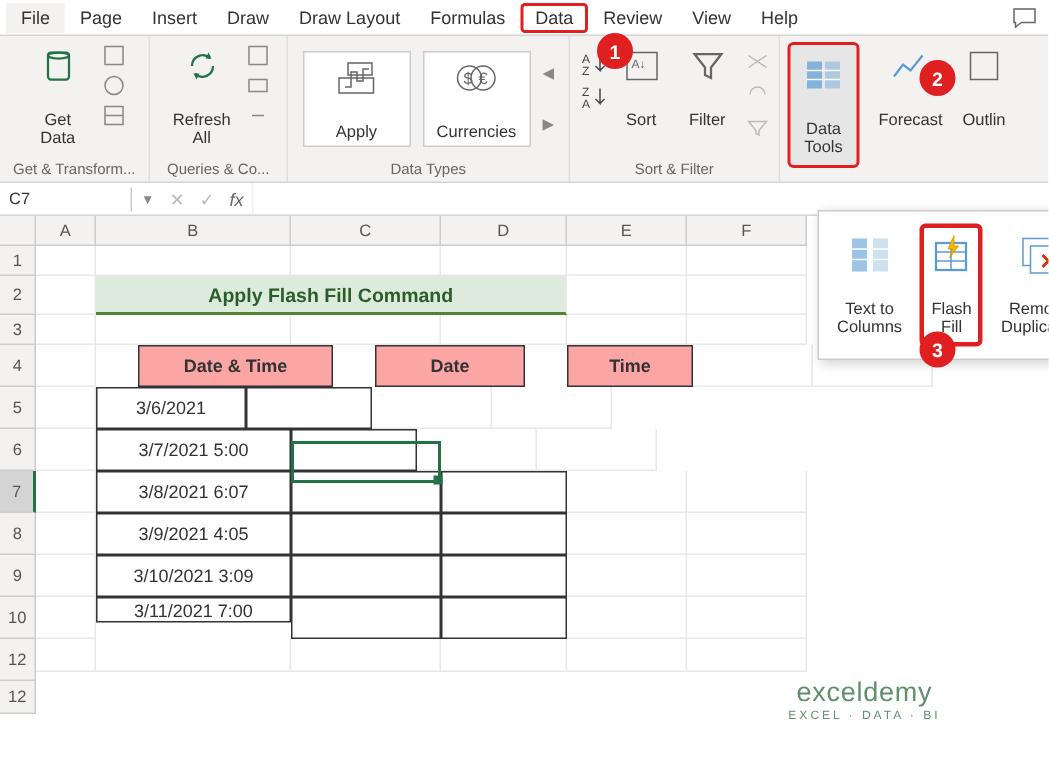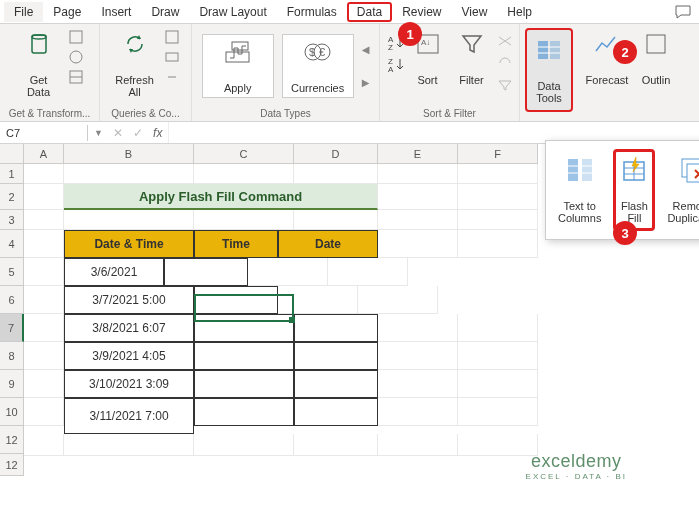--- a/index.html
+++ b/index.html
@@ -43,21 +43,21 @@
     .colheaders { display: flex; }
     .corner { width: 24px; height: 20px; background: #f3f2f1; border-right: 1px solid #ccc; border-bottom: 1px solid #ccc; }
     .ch { height: 20px; background: #f3f2f1; border-right: 1px solid #ccc; border-bottom: 1px solid #ccc; text-align: center; font-size: 11px; line-height: 20px; color: #555; }
     .rh { width: 24px; background: #f3f2f1; border-right: 1px solid #ccc; border-bottom: 1px solid #ccc; text-align: center; font-size: 11px; color: #555; display: flex; align-items: center; justify-content: center; }
     .rh.active { background: #d4d4d4; border-right: 2px solid #217346; }
     .cellrow { display: flex; }
     .cell { border-right: 1px solid #e8e8e8; border-bottom: 1px solid #e8e8e8; padding: 0 4px; display: flex; align-items: center; font-size: 12px; }
     
     .banner { background: #ddebdc; text-align: center; font-weight: bold; font-size: 13px; color: #2a5d2a; display: flex; align-items: center; justify-content: center; }
     
-    .tbl-h { background: #eab308; font-weight: bold; text-align: center; justify-content: center; border: 1px solid #333 !important; }
+    .tbl-h { background: #fca5a5; font-weight: bold; text-align: center; justify-content: center; border: 1px solid #333 !important; margin-left: 28px; }
     .tbl-c { border: 1px solid #333 !important; justify-content: center; background: #fff; }
     
     .active-cell { position: absolute; border: 2px solid #217346; pointer-events: none; z-index: 10; }
     .fill-handle { position: absolute; width: 6px; height: 6px; background: #217346; bottom: -3px; right: -3px; }
     
     .watermark { position: absolute; right: 72px; bottom: 29px; opacity: 0.75; font-size: 11px; color: #2a6a3a; text-align: center; line-height: 1.2; }
     .watermark .big { font-size: 18px; font-weight: 500; letter-spacing: 0.5px; }
     .watermark .small { font-size: 8px; letter-spacing: 2px; }
     
     svg { display: block; }
@@ -341,22 +341,22 @@
         <div class="cell" style="width:130px;height:20px"></div>
         <div class="cell" style="width:100px;height:20px"></div>
         <div class="cell" style="width:84px;height:20px"></div>
         <div class="cell" style="width:80px;height:20px"></div>
         <div class="cell" style="width:80px;height:20px"></div>
       </div>
 
     <div class="cellrow">
         <div class="cell" style="width:40px;height:28px"></div>
         <div class="cell tbl-h" style="width:130px;height:28px">Date &amp; Time</div>
+        <div class="cell tbl-h" style="width:100px;height:28px">Date</div>
         <div class="cell tbl-h" style="width:84px;height:28px">Time</div>
-        <div class="cell tbl-h" style="width:100px;height:28px">Date</div>
         <div class="cell" style="width:80px;height:28px"></div>
         <div class="cell" style="width:80px;height:28px"></div>
       </div>
 
     <div class="cellrow">
         <div class="cell" style="width:40px;height:28px"></div>
         <div class="cell tbl-c" style="width:100px;height:28px">3/6/2021</div>
         <div class="cell tbl-c" style="width:84px;height:28px"></div>
         <div class="cell" style="width:80px;height:28px"></div>
         <div class="cell" style="width:80px;height:28px"></div>
@@ -387,21 +387,21 @@
     <div class="cellrow">
         <div class="cell" style="width:40px;height:28px"></div>
         <div class="cell tbl-c" style="width:130px;height:28px">3/10/2021 3:09</div>
         <div class="cell tbl-c" style="width:100px;height:28px"></div>
         <div class="cell tbl-c" style="width:84px;height:28px"></div>
         <div class="cell" style="width:80px;height:28px"></div>
         <div class="cell" style="width:80px;height:28px"></div>
       </div>
     <div class="cellrow">
         <div class="cell" style="width:40px;height:28px"></div>
-        <div class="cell tbl-c" style="width:130px;height:36px">3/11/2021 7:00</div>
+        <div class="cell tbl-c" style="width:130px;height:17px">3/11/2021 7:00</div>
         <div class="cell tbl-c" style="width:100px;height:28px"></div>
         <div class="cell tbl-c" style="width:84px;height:28px"></div>
         <div class="cell" style="width:80px;height:28px"></div>
         <div class="cell" style="width:80px;height:28px"></div>
       </div>
 
     <div class="cellrow">
         <div class="cell" style="width:40px;height:22px"></div>
         <div class="cell" style="width:130px;height:22px"></div>
         <div class="cell" style="width:100px;height:22px"></div>

